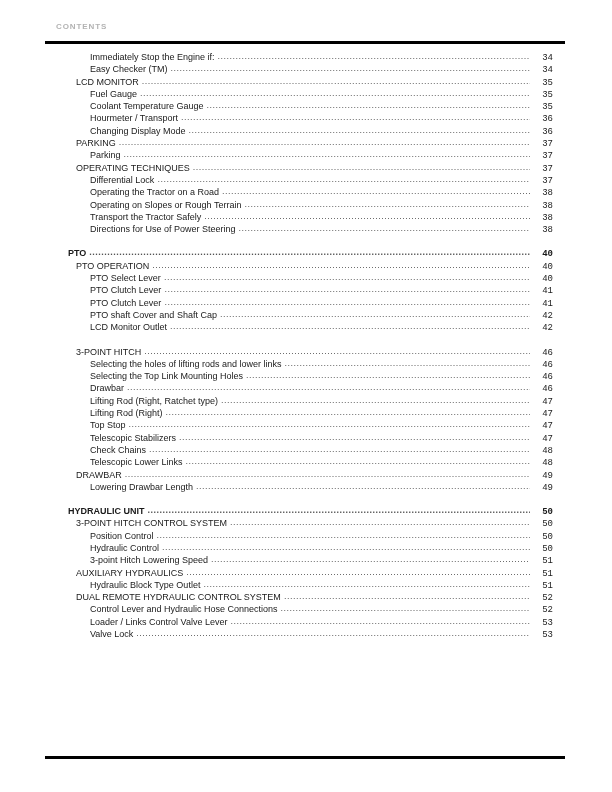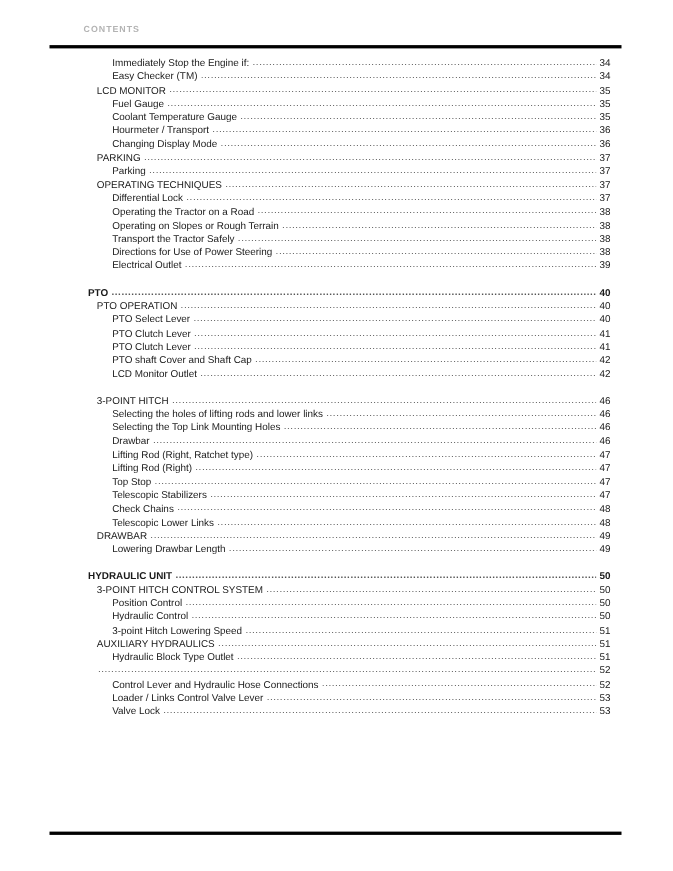--- a/index.html
+++ b/index.html
@@ -16,21 +16,21 @@
     width: 612px;
     height: 792px;
     background: #ffffff;
     overflow: hidden;
     box-sizing: border-box;
   }
 
   
   .header {
     position: absolute;
-    left: 76px;
+    left: 56px;
     top: 22px;
     font-size: 8px;
     font-weight: bold;
     letter-spacing: 0.9px;
     color: #b3b3b3;
     white-space: nowrap;
   }
   .rule-top {
     position: absolute;
     left: 45px;
@@ -44,21 +44,21 @@
     left: 45px;
     top: 756px;
     width: 520px;
     height: 3px;
     background: #000000;
   }
 
   
   .toc {
     position: absolute;
-    left: 45px;
+    left: 33px;
     top: 52px;
     width: 520px;
   }
 
   .entry {
     display: flex;
     align-items: baseline;
     height: 12.3px;
     font-size: 9px;
     color: #1a1a1a;
@@ -80,21 +80,23 @@
     top: -1px;
   }
   .entry .leader::before {
     content: "......................................................................"
              "......................................................................"
              "......................................................................";
   }
   .entry .page-no {
     flex: 0 0 auto;
     width: 20px;
+    text-align: right;
     padding-left: 2px;
+    font-family: Liberation Mono, monospace;
   }
 
   
   .lvl1 { padding-left: 35px; font-weight: bold; }
   .lvl2 { padding-left: 43px; font-weight: normal; }
   .lvl3 { padding-left: 57px; font-weight: normal; }
 
   
   .group-gap { height: 12px; }
 </style>
@@ -176,25 +178,20 @@
       <div class="entry lvl3">
         <span class="label">Transport the Tractor Safely</span>
         <span class="leader"></span>
         <span class="page-no">38</span>
       </div>
       <div class="entry lvl3">
         <span class="label">Directions for Use of Power Steering</span>
         <span class="leader"></span>
         <span class="page-no">38</span>
       </div>
-      <div class="entry lvl3">
-        <span class="label">Electrical Outlet</span>
-        <span class="leader"></span>
-        <span class="page-no">39</span>
-      </div>
       <div class="group-gap"></div>
       <div class="entry lvl1">
         <span class="label">PTO</span>
         <span class="leader"></span>
         <span class="page-no">40</span>
       </div>
       <div class="entry lvl2">
         <span class="label">PTO OPERATION</span>
         <span class="leader"></span>
         <span class="page-no">40</span>
@@ -315,20 +312,21 @@
         <span class="label">AUXILIARY HYDRAULICS</span>
         <span class="leader"></span>
         <span class="page-no">51</span>
       </div>
       <div class="entry lvl3">
         <span class="label">Hydraulic Block Type Outlet</span>
         <span class="leader"></span>
         <span class="page-no">51</span>
       </div>
       <div class="entry lvl2">
+        <span class="label">DUAL REMOTE HYDRAULIC CONTROL SYSTEM</span>
         <span class="leader"></span>
         <span class="page-no">52</span>
       </div>
       <div class="entry lvl3">
         <span class="label">Control Lever and Hydraulic Hose Connections</span>
         <span class="leader"></span>
         <span class="page-no">52</span>
       </div>
       <div class="entry lvl3">
         <span class="label">Loader / Links Control Valve Lever</span>

